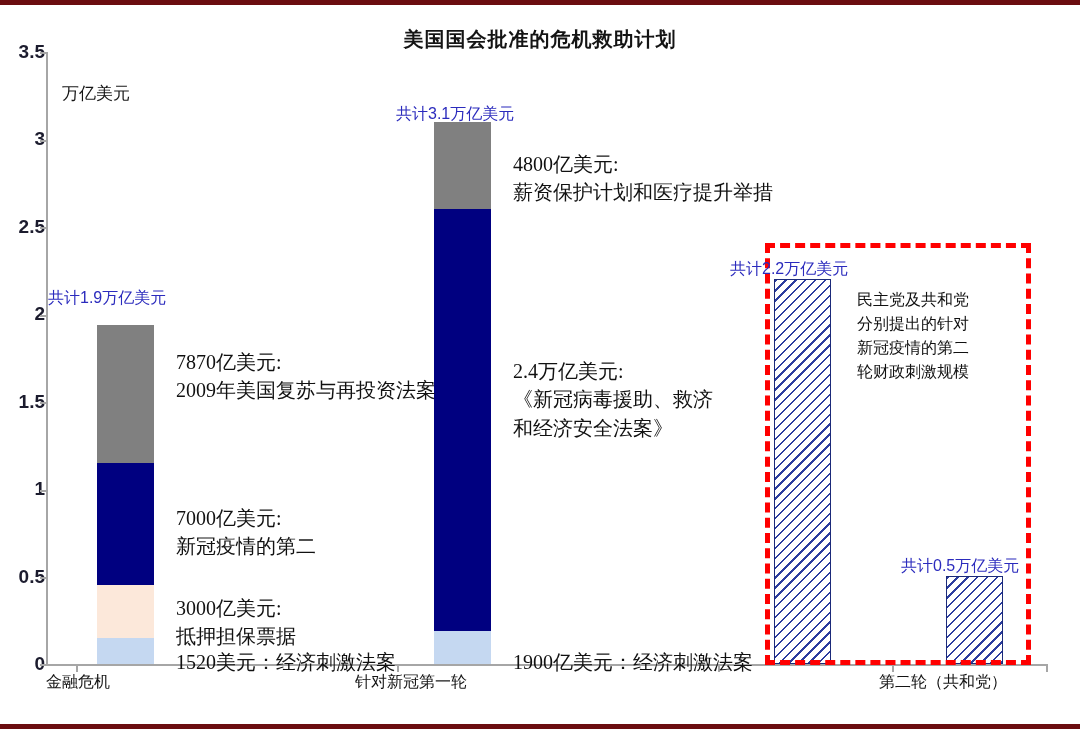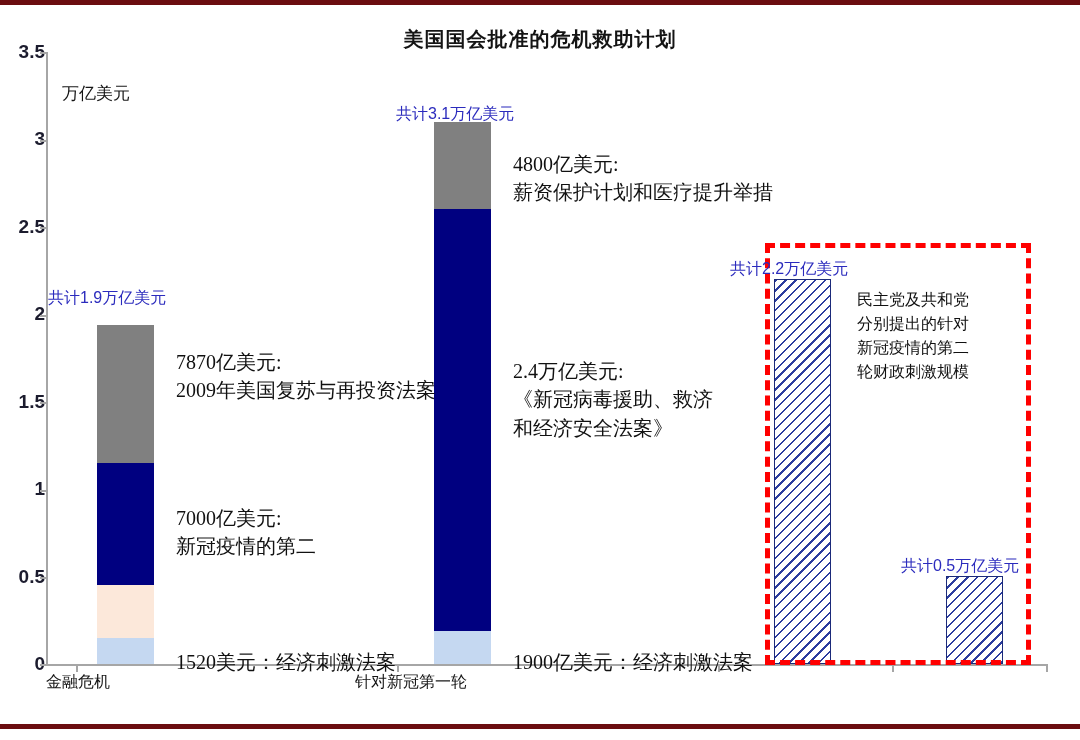--- a/index.html
+++ b/index.html
@@ -95,20 +95,21 @@
 
   <div class="xaxis"></div>
   <div class="xtickmark" style="left:76px"></div>
   <div class="xtickmark" style="left:397px"></div>
   <div class="xtickmark" style="left:718px"></div>
   <div class="xtickmark" style="left:892px"></div>
   <div class="xtickmark" style="left:1046px"></div>
 
   <div class="xlab" style="left:46px;width:200px">金融危机</div>
   <div class="xlab" style="left:355px;width:200px">针对新冠第一轮</div>
+  <div class="xlab" style="left:879px;width:180px">第二轮（共和党）</div>
 
   <div class="bar" style="left:97px;top:325px;width:57px;height:339px;">
     <div class="seg gray" style="top:0px;height:138px;"></div>
     <div class="seg navy" style="top:138px;height:122px;"></div>
     <div class="seg peach" style="top:260px;height:53px;"></div>
     <div class="seg ltblue" style="top:313px;height:26px;"></div>
   </div>
 
   <div class="bar" style="left:434px;top:122px;width:57px;height:542px;">
     <div class="seg gray" style="top:0px;height:87px;"></div>
@@ -132,20 +133,22 @@
 
   <div class="total" style="left:48px;top:288px">共计1.9万亿美元</div>
   <div class="total" style="left:396px;top:104px">共计3.1万亿美元</div>
   <div class="total" style="left:730px;top:259px">共计2.2万亿美元</div>
   <div class="total" style="left:901px;top:556px">共计0.5万亿美元</div>
 
   <div class="note" style="left:176px;top:348px">7870亿美元:
 2009年美国复苏与再投资法案</div>
   <div class="note" style="left:176px;top:504px">7000亿美元:
 新冠疫情的第二</div>
+  <div class="note" style="left:176px;top:594px">3000亿美元:
+抵押担保票据</div>
   <div class="note" style="left:176px;top:648px">1520美元：经济刺激法案</div>
 
   <div class="note" style="left:513px;top:150px">4800亿美元:
 薪资保护计划和医疗提升举措</div>
   <div class="note" style="left:513px;top:357px">2.4万亿美元:
 《新冠病毒援助、救济
 和经济安全法案》</div>
   <div class="note" style="left:513px;top:648px">1900亿美元：经济刺激法案</div>
 
 </div>

